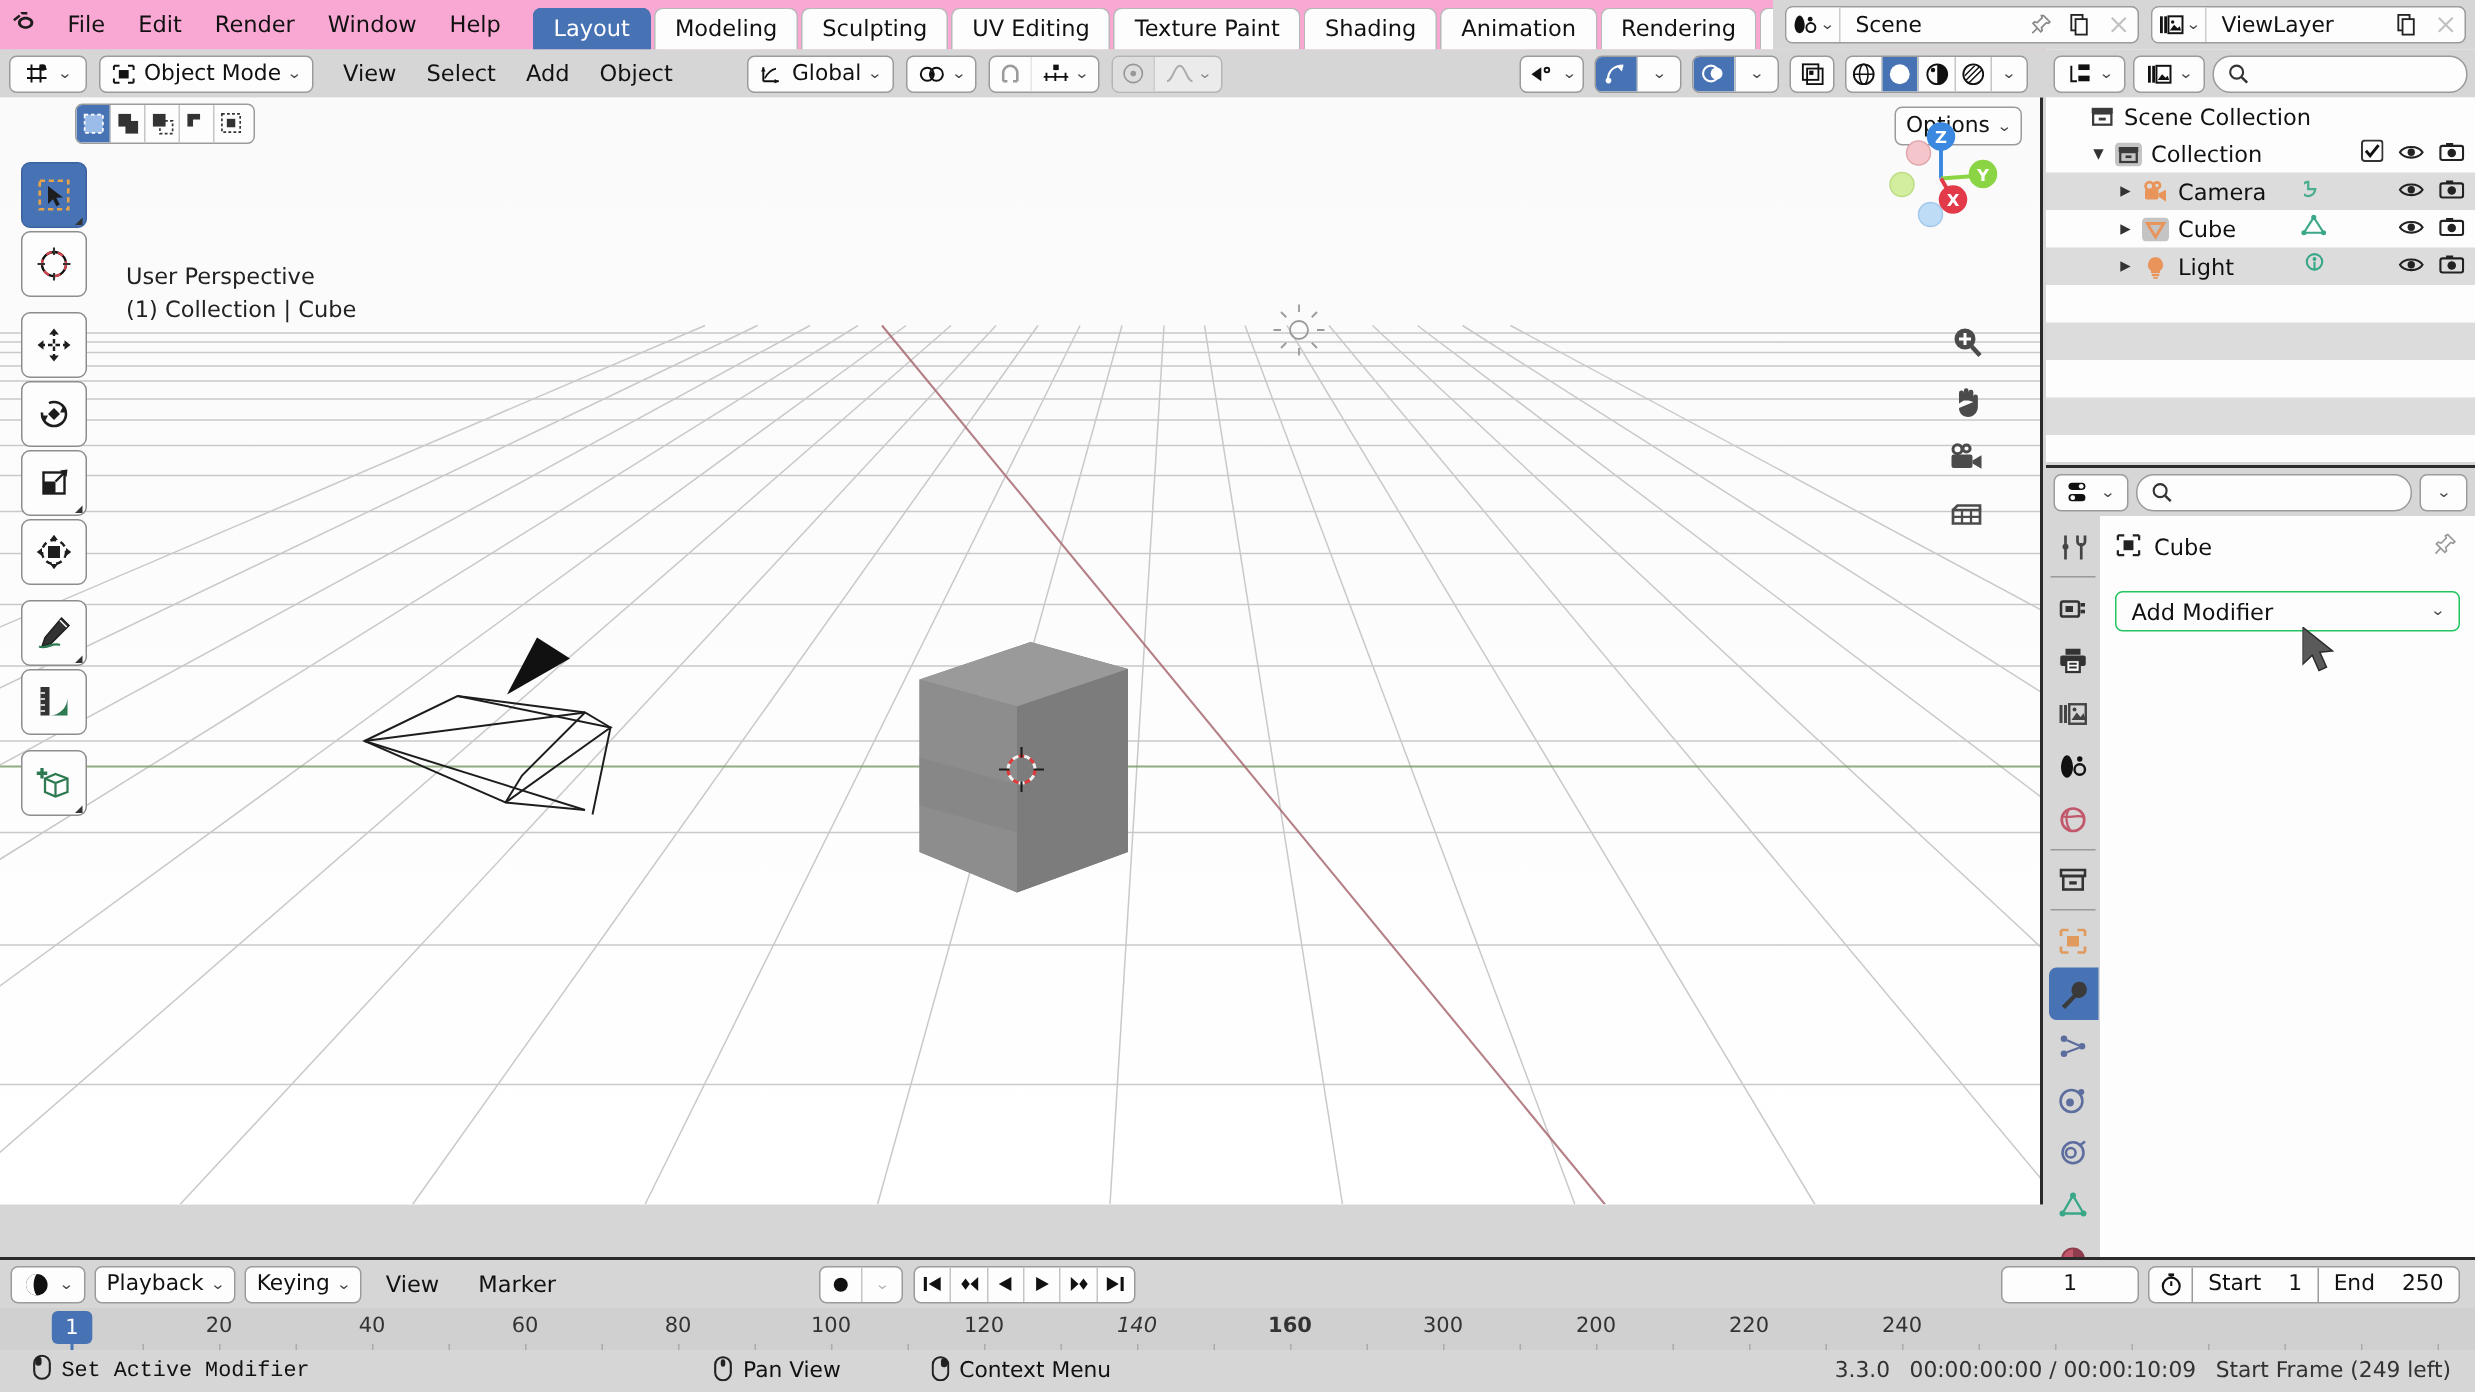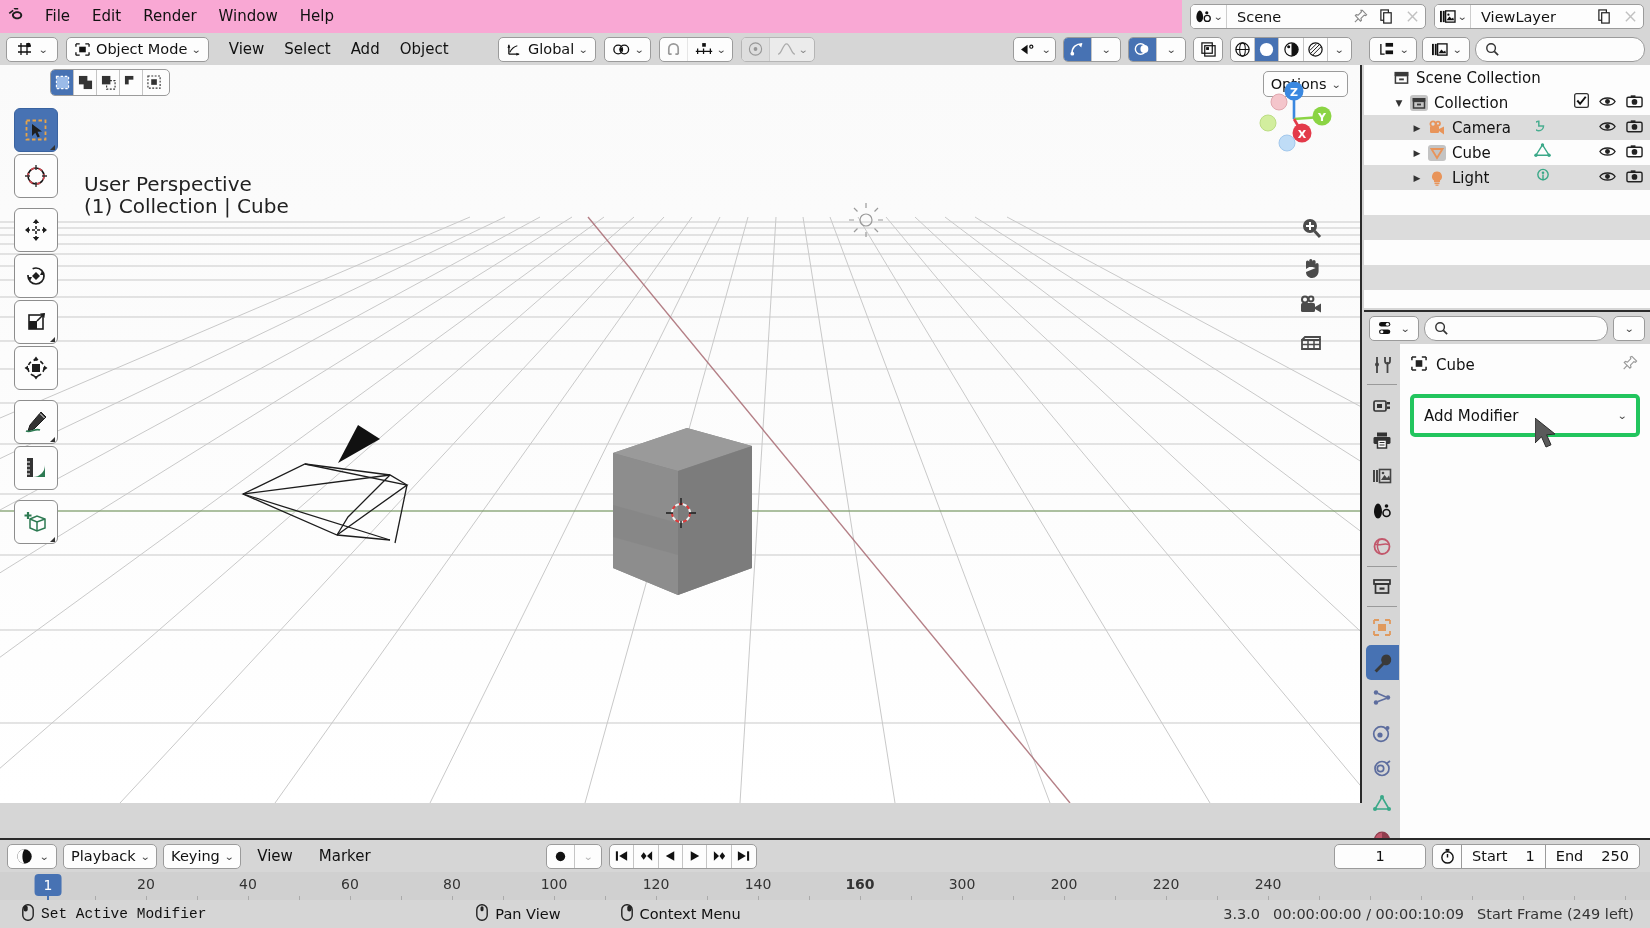--- a/index.html
+++ b/index.html
@@ -75,21 +75,21 @@
   .seg > div.on { background:#4772b3; }
 
   
   .viewport {
     position:absolute; left:0; top:65px; width:1362px; height:738px;
     overflow:hidden; background:#fff;
     border-right:2px solid #2b2b2b;
   }
   .grid-svg { position:absolute; left:0; top:0; }
   .vp-text {
-    position:absolute; left:84px; top:108px; font-size:20px; color:#222;
+    position:absolute; left:84px; top:108px; font-size:15px; color:#222;
     line-height:22px; pointer-events:none;
   }
   .vp-options {
     position:absolute; right:12px; top:6px;
   }
 
   
   .toolcol { position:absolute; left:14px; top:43px; width:44px; }
   .toolbtn {
     width:44px; height:44px; background:#fdfdfd; border:1px solid #8d8d8d;
@@ -154,22 +154,22 @@
   }
   .pr-tab.on { background:#4772b3; }
   .pr-sep { width:30px; height:1px; background:#9a9a9a; margin:2px 0; }
   .pr-main { flex:1; background:#fdfdfd; padding:8px 10px; }
   .pr-obj {
     display:flex; align-items:center; height:26px; font-size:15px; gap:8px;
     position:relative;
   }
   .pr-obj .pin { position:absolute; right:2px; }
   .wide-btn {
-    margin-top:16px; height:43px; width:100%; background:#fdfdfd;
-    border:4px solid #22c55e; border-radius:5px; display:flex;
+    margin-top:16px; height:27px; width:100%; background:#fdfdfd;
+    border:1px solid #22c55e; border-radius:5px; display:flex;
     align-items:center; justify-content:space-between; padding:0 10px; font-size:15px;
   }
 
   
   .cursor { position:absolute; left:1535px; top:418px; z-index:50; }
 
   
   .timeline {
     position:absolute; left:0; top:838px; width:1650px; height:62px;
     background:#d6d6d6; border-top:2px solid #2b2b2b;
@@ -224,20 +224,31 @@
         <path d="M8.2 4.3h5.1v1.8H9.4z"></path>
       </g>
         </svg>
     </div>
     <div class="menu-item">File</div>
     <div class="menu-item">Edit</div>
     <div class="menu-item">Render</div>
     <div class="menu-item">Window</div>
     <div class="menu-item">Help</div>
 
+    <div class="wstabs">
+      <div class="wstab active">Layout</div>
+      <div class="wstab">Modeling</div>
+      <div class="wstab">Sculpting</div>
+      <div class="wstab">UV Editing</div>
+      <div class="wstab">Texture Paint</div>
+      <div class="wstab">Shading</div>
+      <div class="wstab">Animation</div>
+      <div class="wstab">Rendering</div>
+      <div class="wstab clipped">Compo</div>
+    </div>
 
     <div class="topbar-right">
       <div class="id-block">
         <div class="id-icon">
           <svg width="17" height="15" viewBox="0 0 18 16">
               <path d="M5 1.5c2 0 3.6 4 3.6 7S7 14 5 14 1.4 11.5 1.4 8.5 3 1.5 5 1.5z" fill="#111"></path>
               <circle cx="12.5" cy="4" r="1.7" fill="#111"></circle>
               <circle cx="13" cy="10" r="3.2" fill="none" stroke="#111" stroke-width="1.4"></circle>
             </svg>
           <span class="chev">⌄</span>
@@ -1119,21 +1130,21 @@
 
     <div class="tl-ruler">
       <div class="playhead" style="left:48px;">1</div>
       <div class="playline" style="left:47px;"></div>
       <div class="tick-label" style="left:146px;">20</div>
       <div class="tick-label" style="left:248px;">40</div>
       <div class="tick-label" style="left:350px;">60</div>
       <div class="tick-label" style="left:452px;">80</div>
       <div class="tick-label" style="left:554px;">100</div>
       <div class="tick-label" style="left:656px;">120</div>
-      <div class="tick-label" style="left:758px;">140</div>
+      <div class="tick-label" style="left:758px;font-style:italic;">140</div>
       <div class="tick-label" style="left:860px;font-weight:bold;">160</div>
       <div class="tick-label" style="left:962px;">300</div>
       <div class="tick-label" style="left:1064px;">200</div>
       <div class="tick-label" style="left:1166px;">220</div>
       <div class="tick-label" style="left:1268px;">240</div>
       <div class="tick" style="left:95px;"></div>
         <div class="tick" style="left:146px;"></div>
       <div class="tick" style="left:197px;"></div>
         <div class="tick" style="left:248px;"></div>
       <div class="tick" style="left:299px;"></div>

